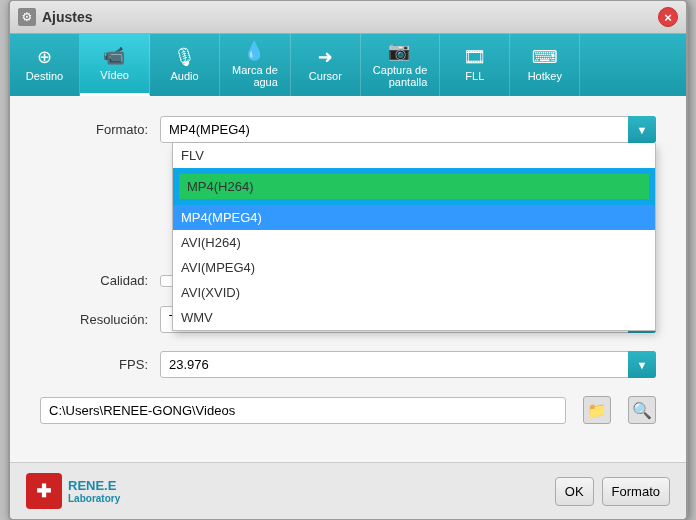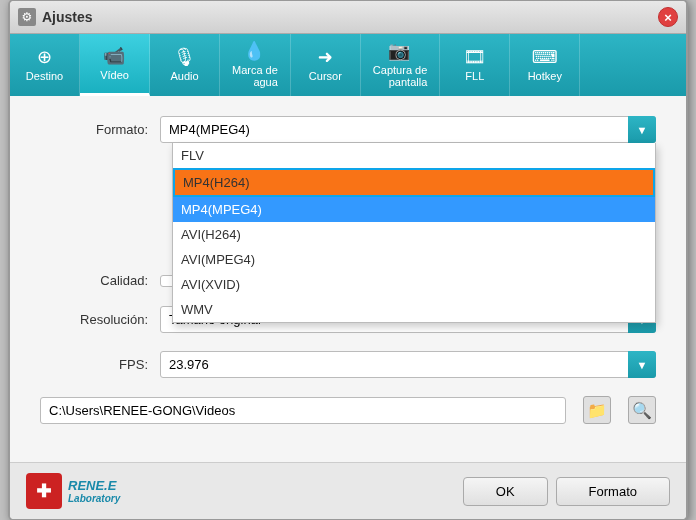--- a/index.html
+++ b/index.html
@@ -246,30 +246,29 @@
       justify-content: center;
       color: white;
       font-size: 18px;
       font-weight: bold;
     }
 
     .logo-text {
       color: #1a8aaa;
       font-size: 13px;
       font-weight: bold;
-      font-style: italic;
     }
 
     .action-buttons {
       display: flex;
       gap: 8px;
     }
 
     .btn {
-      padding: 6px 32px;
+      padding: 6px 9px;
       border-radius: 4px;
       border: 1px solid #aaa;
       cursor: pointer;
       font-size: 13px;
       background: linear-gradient(to bottom, #f5f5f5, #e0e0e0);
     }
 
     .btn-ok {
       background: linear-gradient(to bottom, #f5f5f5, #e0e0e0);
     }
@@ -326,21 +325,21 @@
 
     <div class="form-row">
       <div class="form-label">Formato:</div>
       <div class="form-control">
         <div class="dropdown-wrapper">
           <div class="dropdown" style="padding-right:30px;">MP4(MPEG4)</div>
           <div class="dropdown-arrow">▼</div>
 
           <div class="dropdown-open">
             <div class="dropdown-item">FLV</div>
-            <div class="dropdown-item outlined" style="border:2px solid #0ea5e9; background:#f97316; color:#333;">MP4(H264)</div>
+            <div class="dropdown-item outlined" style="border:6px solid #0ea5e9; background:#22c55e; color:#333;">MP4(H264)</div>
             <div class="dropdown-item selected-highlight">MP4(MPEG4)</div>
             <div class="dropdown-item">AVI(H264)</div>
             <div class="dropdown-item">AVI(MPEG4)</div>
             <div class="dropdown-item">AVI(XVID)</div>
             <div class="dropdown-item">WMV</div>
           </div>
         </div>
       </div>
     </div>
 

